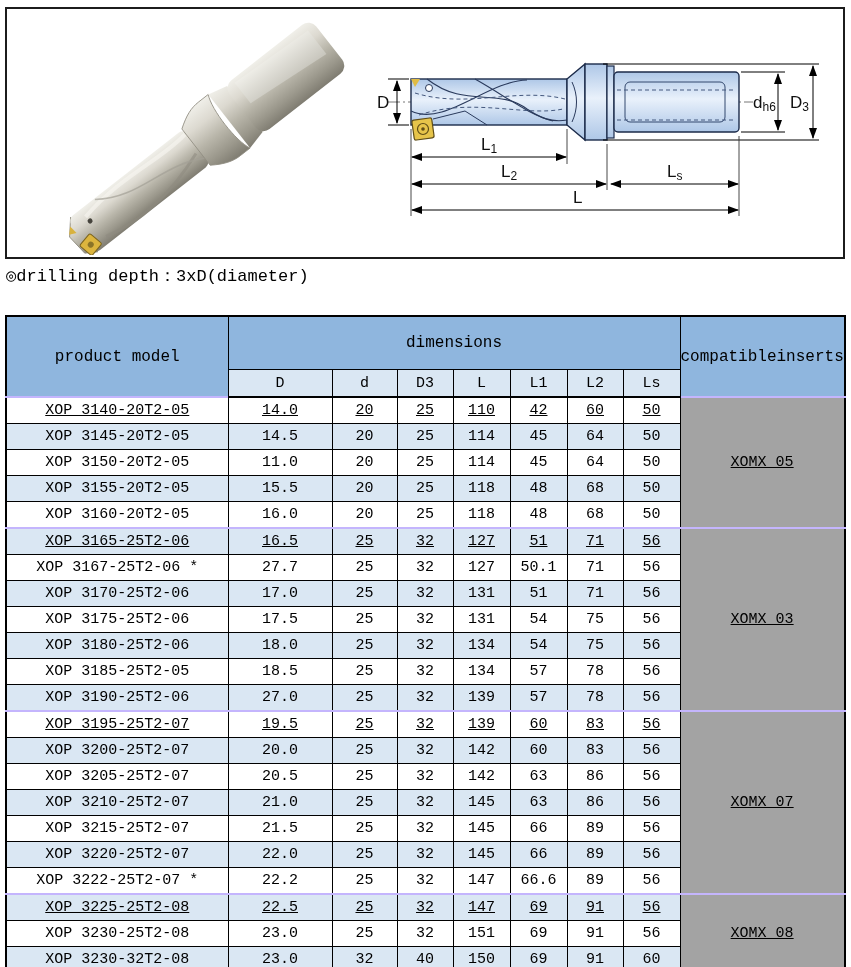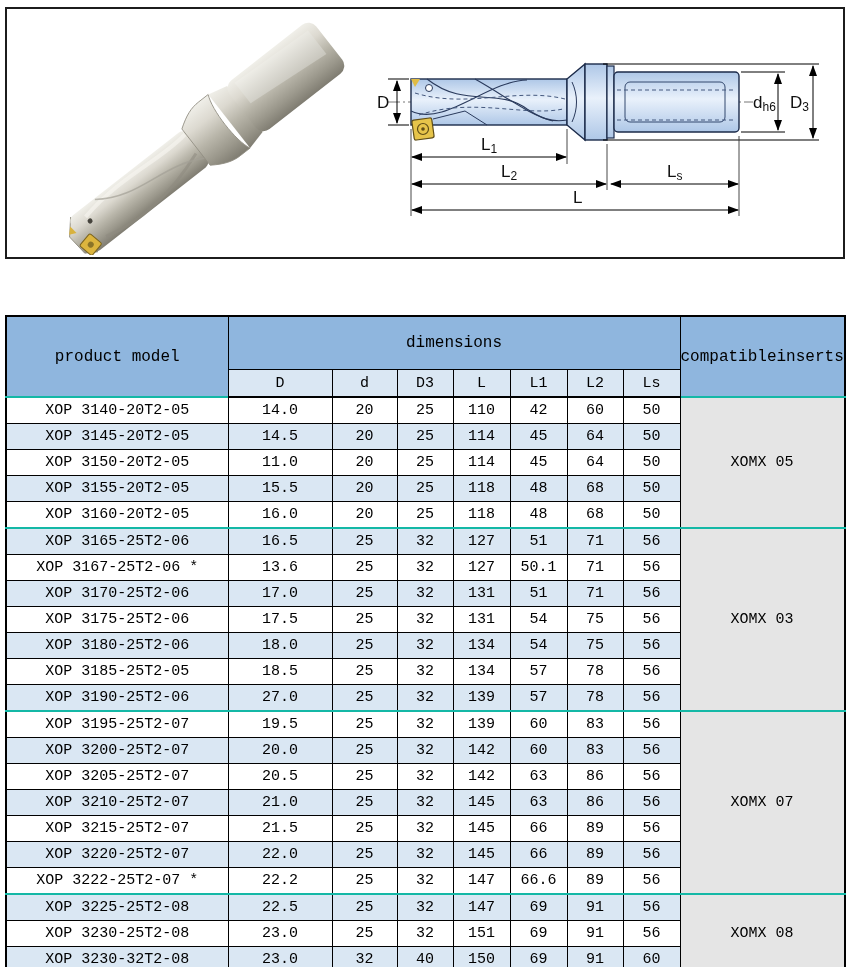--- a/index.html
+++ b/index.html
@@ -18,22 +18,22 @@
   
   table.spec{position:absolute;left:5px;top:315px;border-collapse:collapse;
     table-layout:fixed;border:2px solid #000;}
   table.spec th,table.spec td{border:1px solid #000;font-weight:normal;
     padding:0;text-align:center;overflow:hidden;white-space:nowrap;}
   th.main{background:#8fb6de;height:52px;font-size:16px;}
   tr.sub th{background:#dae7f3;height:26px;font-size:15px;border-bottom:2px solid #000;}
   td{height:25px;font-size:15px;background:#fff;}
   td.model{text-align:left;padding-left:5px;}
   tr.alt td{background:#dae7f3;}
-  tr.alt td.insert,td.insert{background:#e5e5e5;}
-  tr.gstart td{border-top:2px solid #14b8a6;}
+  tr.alt td.insert,td.insert{background:#a3a3a3;}
+  tr.gstart td{border-top:2px solid #c4b5fd;text-decoration:underline;}
   td.insert{font-size:15px;}
 </style>
 </head>
 <body>
 
 <div class="page">
 
   <div class="figure-box">
 
     <svg class="photo-svg" width="360" height="244" viewBox="0 0 360 244">
@@ -139,20 +139,21 @@
       <text x="126" y="140" font-family="Liberation Sans, sans-serif" font-size="17" fill="#111"><tspan>L</tspan><tspan font-size="12" dy="3">2</tspan></text>
 
       <path d="M236,147 L363,147" stroke="#000" stroke-width="1" marker-start="url(#arrS)" marker-end="url(#arrE)"></path>
       <text x="292" y="140" font-family="Liberation Sans, sans-serif" font-size="17" fill="#111"><tspan>L</tspan><tspan font-size="12" dy="3">s</tspan></text>
 
       <path d="M37,173 L363,173" stroke="#000" stroke-width="1" marker-start="url(#arrS)" marker-end="url(#arrE)"></path>
       <text x="198" y="166" font-family="Liberation Sans, sans-serif" font-size="17" fill="#111">L</text>
     </svg>
   </div>
 
+  <div class="caption">◎drilling depth：3xD(diameter)</div>
 
   <table class="spec">
     <colgroup>
       <col style="width:222px">
         <col style="width:104px">
         <col style="width:65px">
       <col style="width:56px">
         <col style="width:57px">
         <col style="width:57px">
       <col style="width:56px">
@@ -235,21 +236,21 @@
         <td>25</td>
         <td>32</td>
         <td>127</td>
         <td>51</td>
         <td>71</td>
         <td>56</td>
         <td class="insert" rowspan="7">XOMX 03</td>
       </tr>
       <tr>
         <td class="model">XOP 3167-25T2-06 *</td>
-        <td>13.6</td>
+        <td>27.7</td>
         <td>25</td>
         <td>32</td>
         <td>127</td>
         <td>50.1</td>
         <td>71</td>
         <td>56</td>
       </tr>
       <tr class="alt">
         <td class="model">XOP 3170-25T2-06</td>
         <td>17.0</td>

